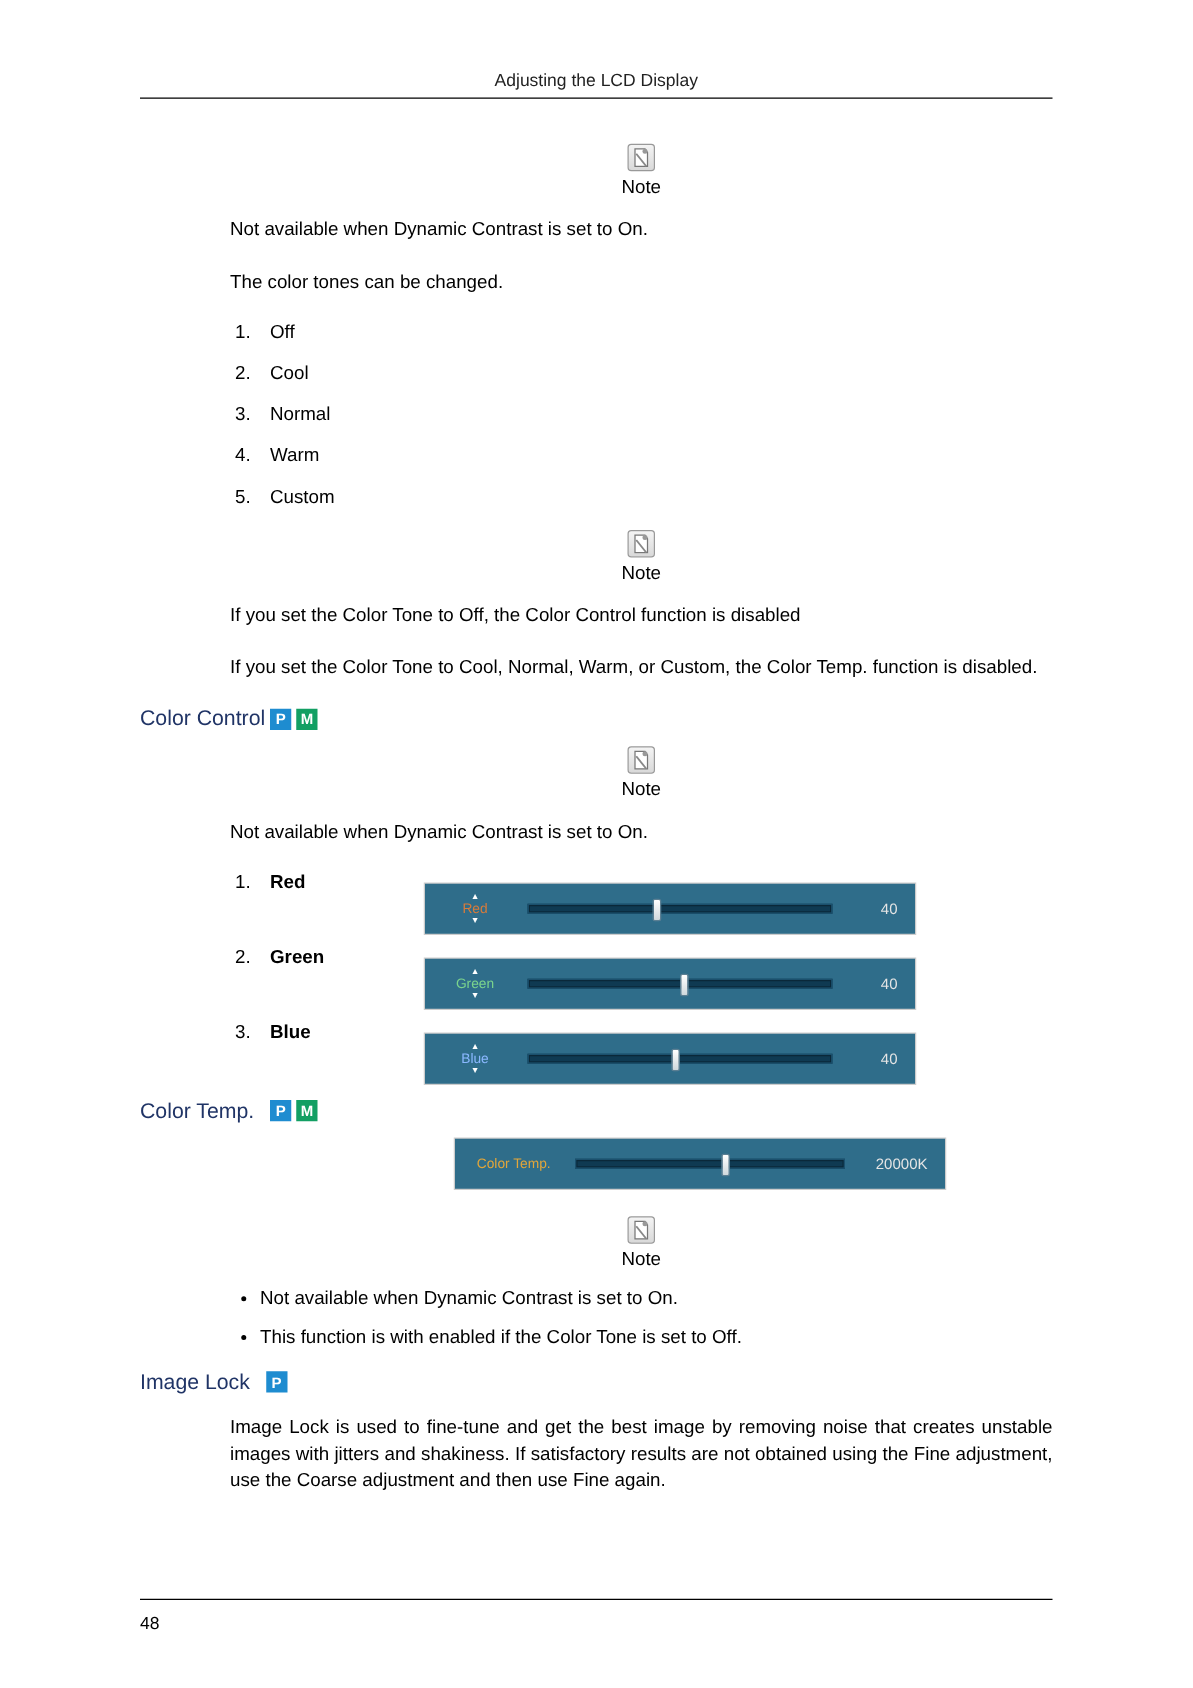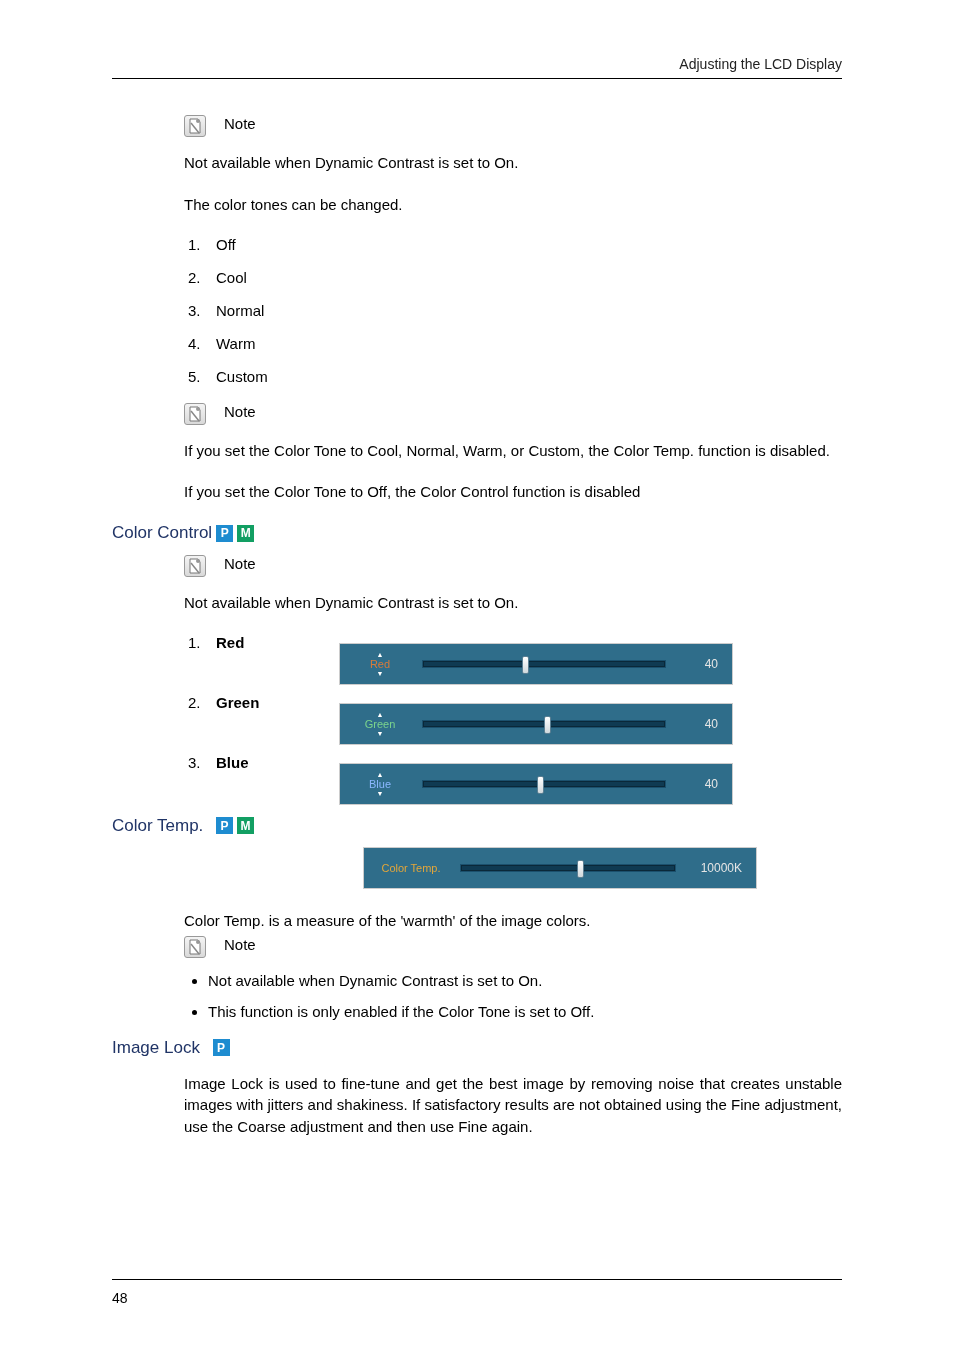--- a/index.html
+++ b/index.html
@@ -11,43 +11,44 @@
     color: #000;
   }
   .page {
     width: 954px;
     height: 1350px;
     margin: 0 auto;
     padding: 56px 112px 30px 112px;
     position: relative;
   }
   .header-text {
-    text-align: right;
+    text-align: center;
     font-size: 14px;
     color: #222;
     margin-bottom: 6px;
   }
   .hr {
     border: 0;
     border-top: 1px solid #000;
     margin: 0 0 36px 0;
   }
   .footer-hr {
     border: 0;
     border-top: 1px solid #000;
     margin: 0 0 10px 0;
   }
   .content {
     margin-left: 72px;
   }
   .note-row {
     display: flex;
-    align-items: flex-start;
-    gap: 18px;
+    align-items: center;
+    gap: 4px;
     margin-bottom: 14px;
+    flex-direction: column;
   }
   .note-icon {
     width: 22px;
     height: 22px;
     border-radius: 3px;
     border: 1px solid #999;
     background: linear-gradient(180deg,#f4f4f4,#d9d9d9);
     display: flex;
     align-items: center;
     justify-content: center;
@@ -242,24 +243,24 @@
       <span class="note-icon">
         <svg viewBox="0 0 14 16">
             <path d="M2 1 L10 1 L12 4 L12 15 L2 15 Z" fill="#fff" stroke="#777" stroke-width="1"></path>
             <path d="M3 5 L11 15" stroke="#888" stroke-width="1.5"></path>
             <circle cx="10" cy="3" r="2" fill="#999"></circle>
           </svg>
       </span>
       <span class="note-label">Note</span>
     </div>
     <p class="para">
+      <span>If you set the </span><span class="bold">Color Tone</span><span> to </span><span class="bold">Off</span><span>, the </span><span class="bold">Color Control</span><span> function is disabled</span>
+    </p>
+    <p class="para">
       <span>If you set the </span><span class="bold">Color Tone</span><span> to </span><span class="bold">Cool</span><span>, </span><span class="bold">Normal</span><span>, </span><span class="bold">Warm</span><span>, or </span><span class="bold">Custom</span><span>, the </span><span class="bold">Color Temp.</span><span> function is disabled.</span>
-    </p>
-    <p class="para">
-      <span>If you set the </span><span class="bold">Color Tone</span><span> to </span><span class="bold">Off</span><span>, the </span><span class="bold">Color Control</span><span> function is disabled</span>
     </p>
 
     <div class="heading">
       <span>Color Control</span>
         <span class="pm-p">P</span>
         <span class="pm-m">M</span>
     </div>
 
     <div class="note-row">
       <span class="note-icon">
@@ -334,43 +335,40 @@
     </div>
 
     <div style="margin-left:180px; margin-bottom:22px;">
       <div class="osd osd-ct">
         <div class="osd-label">
             <span class="txt">Color Temp.</span>
           </div>
         <div class="track">
             <div class="thumb" style="left:54%"></div>
           </div>
-        <div class="val" style="width:58px">10000K</div>
+        <div class="val" style="width:58px">20000K</div>
       </div>
     </div>
 
-    <p class="para" style="margin-bottom:4px">
-      <span class="bold">Color Temp.</span><span> is a measure of the 'warmth' of the image colors.</span>
-    </p>
     <div class="note-row">
       <span class="note-icon">
         <svg viewBox="0 0 14 16">
             <path d="M2 1 L10 1 L12 4 L12 15 L2 15 Z" fill="#fff" stroke="#777" stroke-width="1"></path>
             <path d="M3 5 L11 15" stroke="#888" stroke-width="1.5"></path>
             <circle cx="10" cy="3" r="2" fill="#999"></circle>
           </svg>
       </span>
       <span class="note-label">Note</span>
     </div>
     <ul class="bullets">
       <li>
         <span>Not available when </span><span class="bold">Dynamic Contrast</span><span> is set to </span><span class="bold">On</span><span>.</span>
       </li>
       <li>
-        <span>This function is only enabled if the </span><span class="bold">Color Tone</span><span> is set to </span><span class="bold">Off</span><span>.</span>
+        <span>This function is with enabled if the </span><span class="bold">Color Tone</span><span> is set to </span><span class="bold">Off</span><span>.</span>
       </li>
     </ul>
 
     <div class="heading">
       <span>Image Lock</span>&nbsp;<span class="pm-p">P</span>
     </div>
     <p class="para">
       <span class="bold">Image Lock</span><span> is used to fine-tune and get the best image by removing noise that creates unstable images with jitters and shakiness. If satisfactory results are not obtained using the Fine adjustment, use the Coarse adjustment and then use Fine again.</span>
     </p>
 

